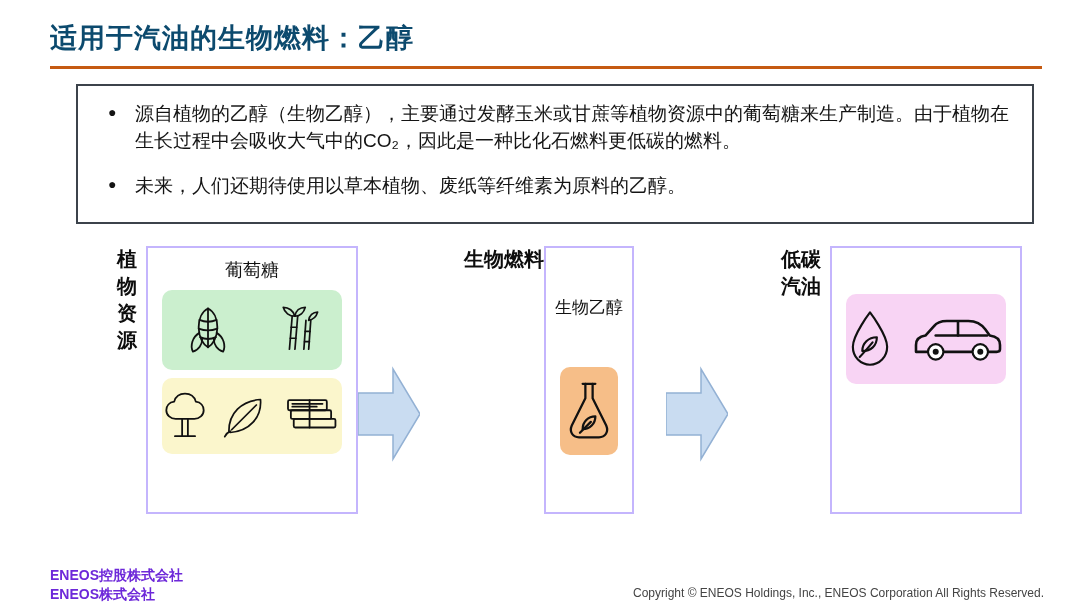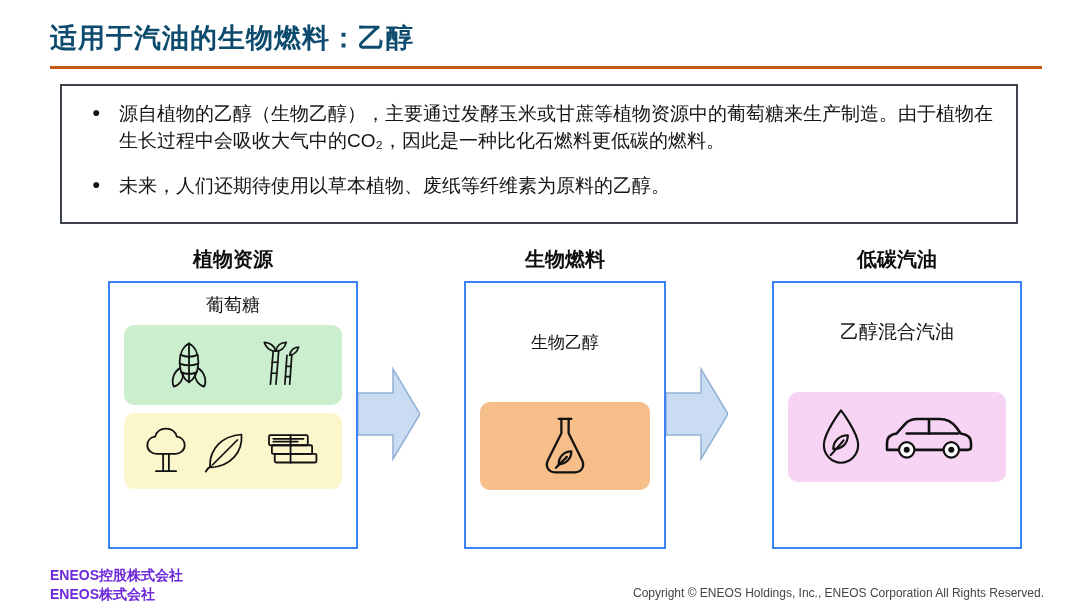--- a/index.html
+++ b/index.html
@@ -4,33 +4,33 @@
 <style>
   html,body{margin:0;padding:0;}
   body{
     width:1090px;height:612px;background:#ffffff;position:relative;overflow:hidden;
     font-family:"Liberation Sans","DejaVu Sans",sans-serif;color:#111;
   }
   .title{position:absolute;left:50px;top:20px;margin:0;font-size:27px;font-weight:700;letter-spacing:1px;color:#0c4a6e;}
   .title-rule{position:absolute;left:50px;top:66px;width:992px;height:3px;background:#c55a11;}
 
   .info-box{
-    position:absolute;left:60px;top:84px;width:958px;height:140px;
+    position:absolute;left:76px;top:84px;width:958px;height:140px;
     border:2px solid #3c434b;box-sizing:border-box;background:#fff;
     padding:15px 16px 0 30px;
   }
   .bullet{position:relative;padding-left:27px;font-size:19px;line-height:1.42;margin-bottom:18px;color:#141414;}
   .bullet::before{content:"●";position:absolute;left:0;top:2px;font-size:14px;}
 
   .diagram{position:absolute;left:64px;top:246px;width:958px;display:flex;justify-content:space-between;}
-  .col{display:flex;flex-direction:column;margin-left:44px;}
+  .col{display:flex;margin-left:44px;}
   .col-1,.col-3{width:265px;}
   .col-2{width:214px;}
   .col-header{text-align:center;font-size:20px;font-weight:700;margin:0 0 8px 0;color:#0d0d0d;}
-  .col-box{border:2px solid #3b82f6;height:268px;box-sizing:border-box;background:#fff;}
+  .col-box{border:2px solid #c4b5fd;height:268px;box-sizing:border-box;background:#fff;}
 
   .sec-label{text-align:center;font-size:18px;margin-top:10px;}
   .panel{margin:8px 14px 0;border-radius:10px;display:flex;align-items:center;justify-content:center;}
   .panel-glucose{height:80px;gap:44px;}
   .panel-cellulose{height:76px;gap:14px;}
   .bio-label{text-align:center;font-size:17px;margin-top:48px;}
   .panel-ethanol{height:88px;margin-top:48px;}
   .mix-label{text-align:center;font-size:19px;line-height:1.4;margin-top:36px;}
   .panel-gasoline{height:90px;margin-top:46px;gap:16px;}
 
@@ -154,21 +154,20 @@
     <span class="arrow">
       <svg width="62" height="104" viewBox="0 0 62 104">
         <polygon points="0,31 35,31 35,7 62,52 35,97 35,73 0,73"></polygon>
       </svg>
     </span>
 
     <div class="col col-3">
       <div class="col-header">低碳汽油</div>
       <div class="col-box">
         <div class="mix-label">
-          <div>乙醇混合汽油</div>
         </div>
         <div class="panel panel-gasoline" style="background-color: rgb(248, 212, 244);">
           <span class="icon line-icon">
             <svg width="48" height="62" viewBox="0 0 56 72">
               <path d="M28 5 C28 5 8 31 8 45 C8 57 17 66 28 66 C39 66 48 57 48 45 C48 31 28 5 28 5 Z"></path>
               <path d="M19 50 C19 41 26 34 36 34 C36 44 29 50 19 50 Z"></path>
               <path d="M16 57 C21 52 26 46 31 40"></path>
             </svg>
           </span>
           <span class="icon line-icon car-icon">

